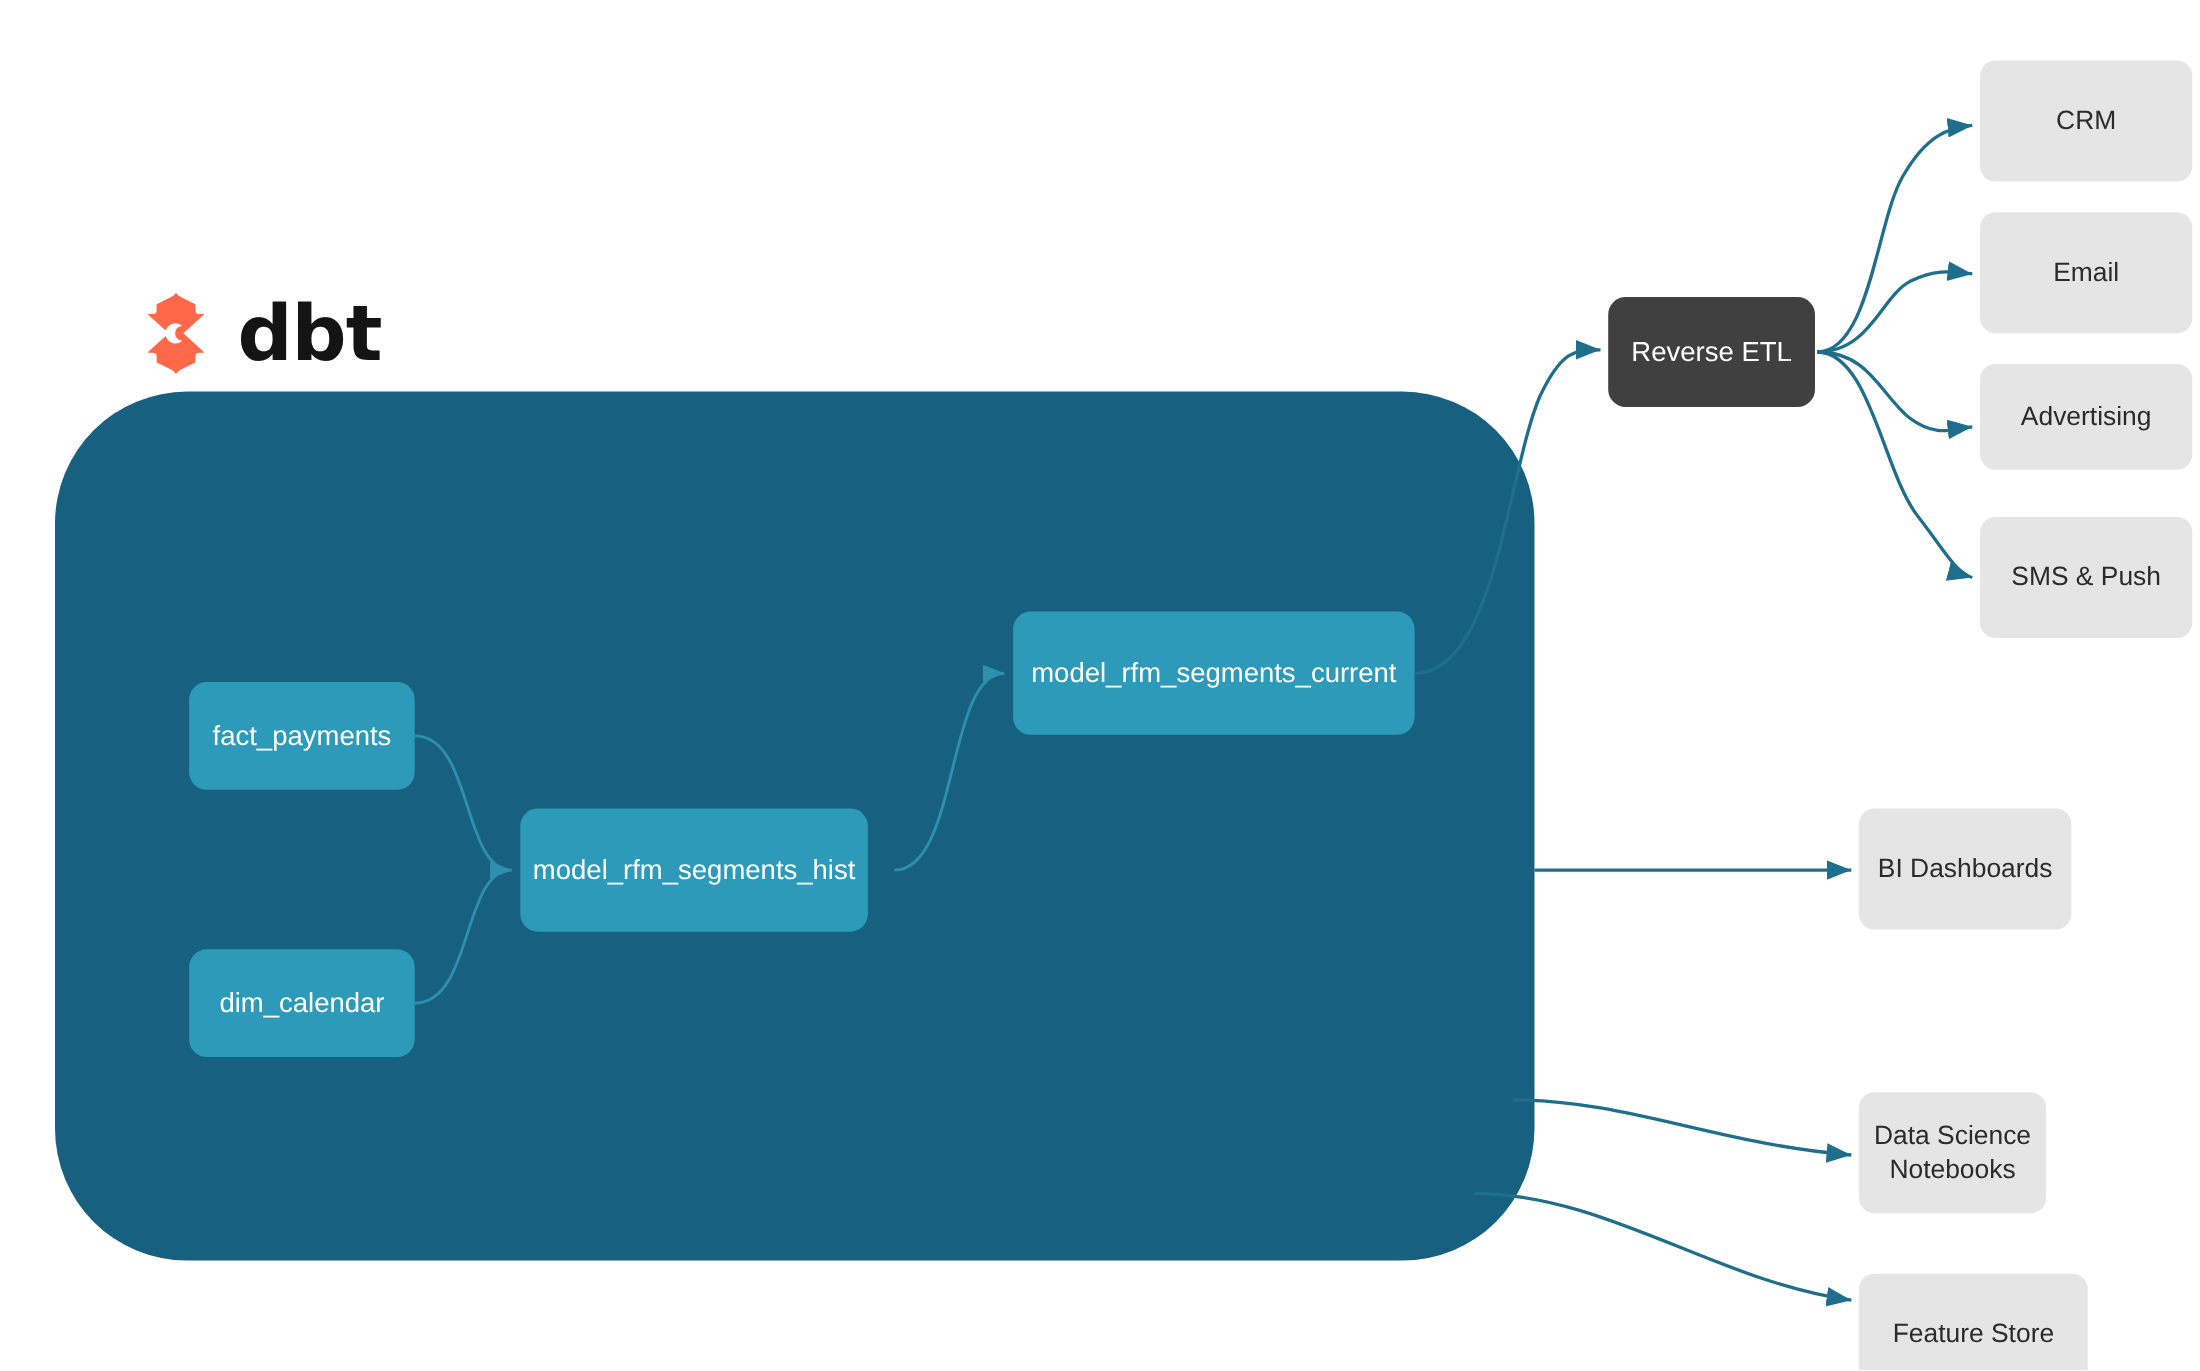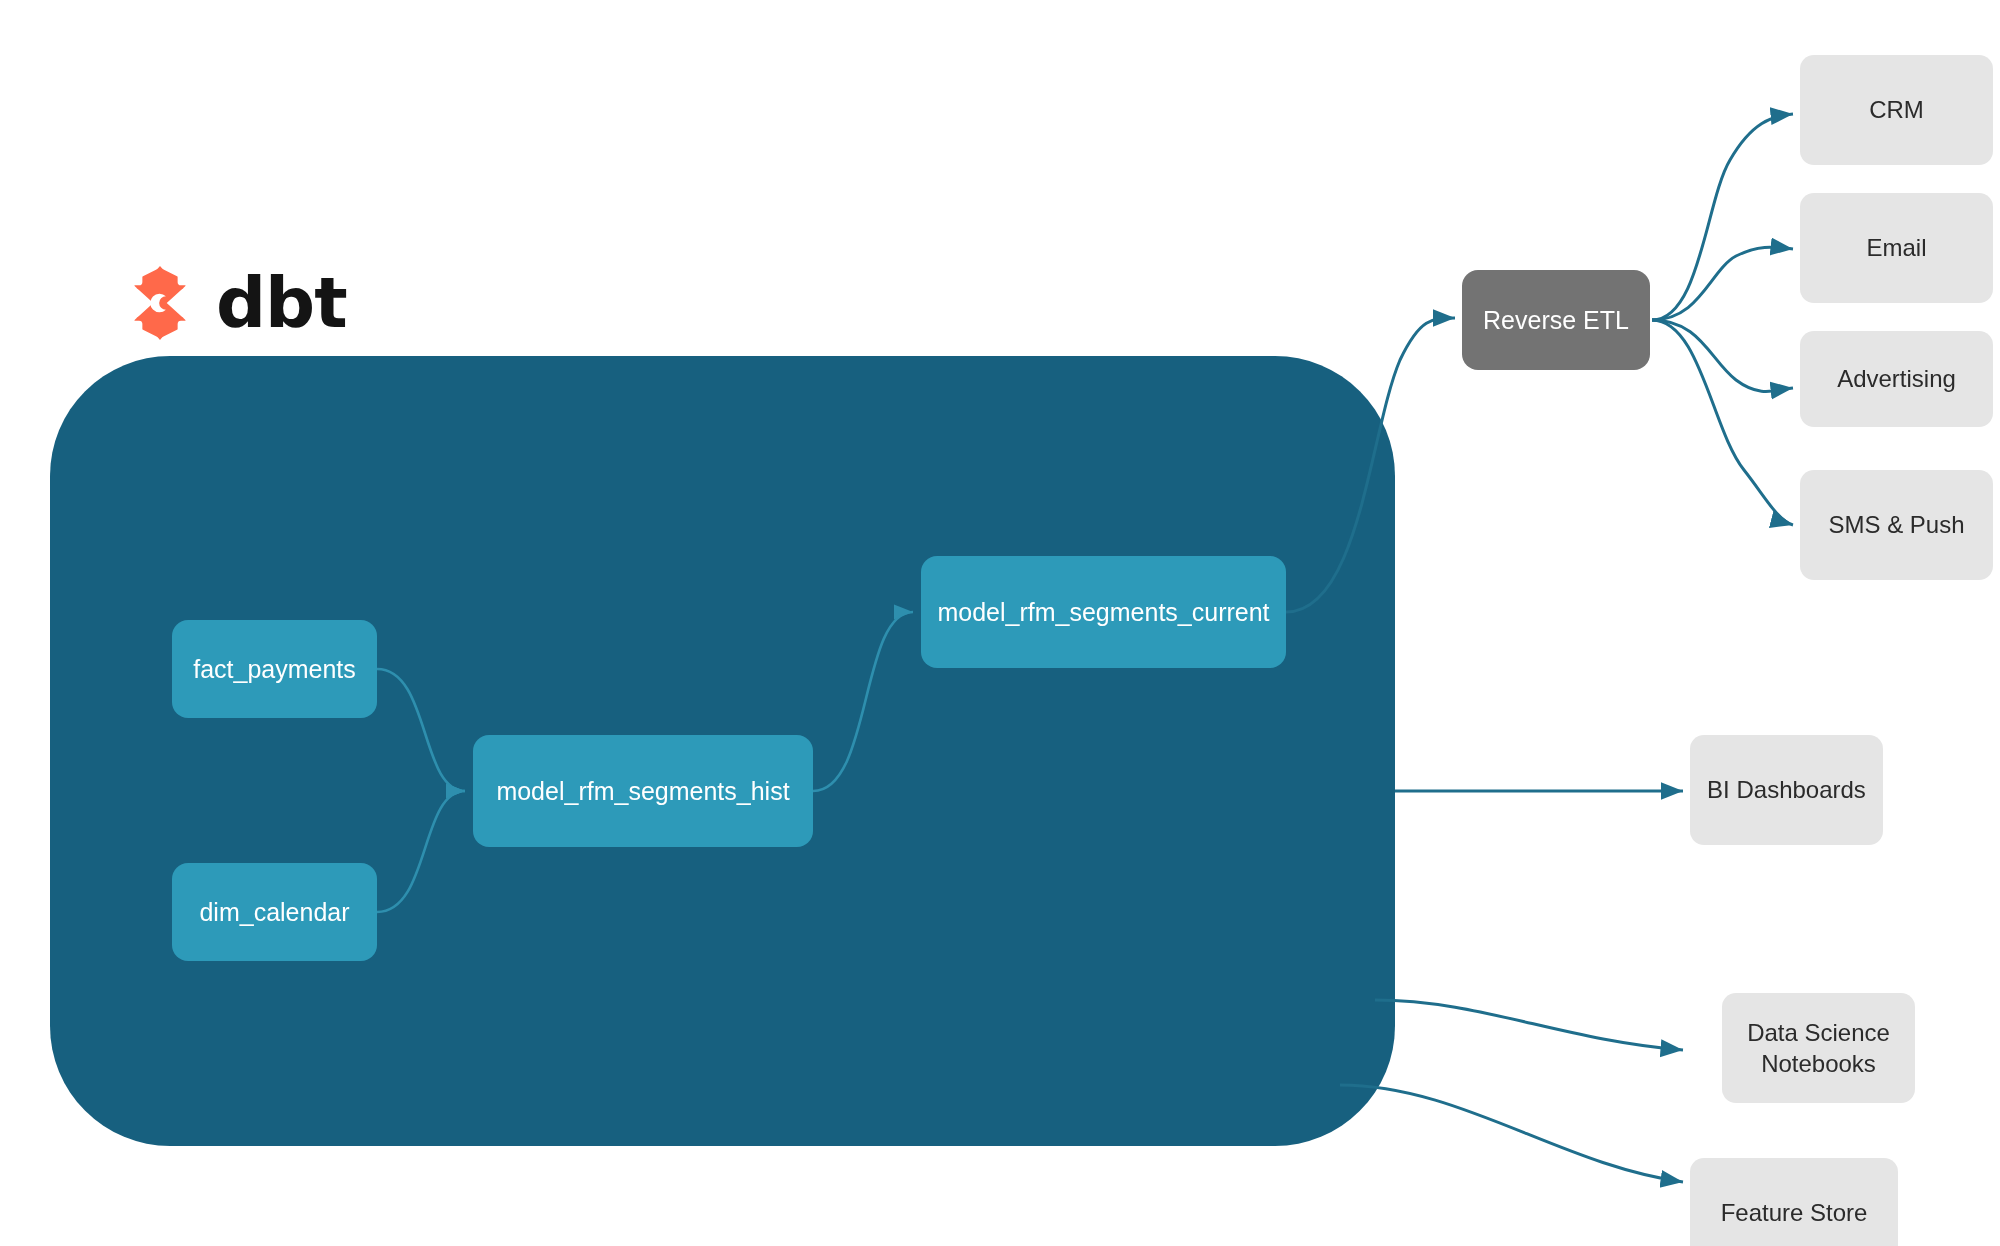--- a/index.html
+++ b/index.html
@@ -65,45 +65,45 @@
     z-index: 5;
   }
   .node-model {
     background: #2D9AB9;
     color: #ffffff;
     border-radius: 16px;
     font-size: 25px;
     padding: 12px 18px;
   }
   .node-reverse-etl {
-    background: #737373;
+    background: #404040;
     color: #ffffff;
     border-radius: 16px;
     font-size: 25px;
   }
   .node-dest {
     background: #e5e5e5;
     color: #2B2B2B;
     border-radius: 14px;
     font-size: 24px;
     line-height: 1.3;
   }
 
   #node-fact-payments      { left: 172px;  top: 620px;  width: 205px; height: 98px; }
   #node-dim-calendar       { left: 172px;  top: 863px;  width: 205px; height: 98px; }
-  #node-hist               { left: 473px;  top: 735px;  width: 340px; height: 112px; }
+  #node-hist               { left: 473px;  top: 735px;  width: 316px; height: 112px; }
   #node-current            { left: 921px;  top: 556px;  width: 365px; height: 112px; }
   #node-reverse-etl        { left: 1462px; top: 270px;  width: 188px; height: 100px; }
 
   #node-crm                { left: 1800px; top: 55px;   width: 193px; height: 110px; }
   #node-email              { left: 1800px; top: 193px;  width: 193px; height: 110px; text-align: right; }
   #node-advertising        { left: 1800px; top: 331px;  width: 193px; height: 96px; }
   #node-sms-push           { left: 1800px; top: 470px;  width: 193px; height: 110px; }
   #node-bi-dashboards      { left: 1690px; top: 735px;  width: 193px; height: 110px; }
-  #node-ds-notebooks       { left: 1690px; top: 993px;  width: 193px; height: 110px; margin-left: 32px; }
+  #node-ds-notebooks       { left: 1690px; top: 993px;  width: 170px; height: 110px; }
   #node-feature-store      { left: 1690px; top: 1126px; width: 208px; height: 110px; margin-top: 32px; }
 
   
   #edges-inner, #edges-outer {
     position: absolute;
     left: 0;
     top: 0;
     width: 2000px;
     height: 1246px;
     pointer-events: none;

